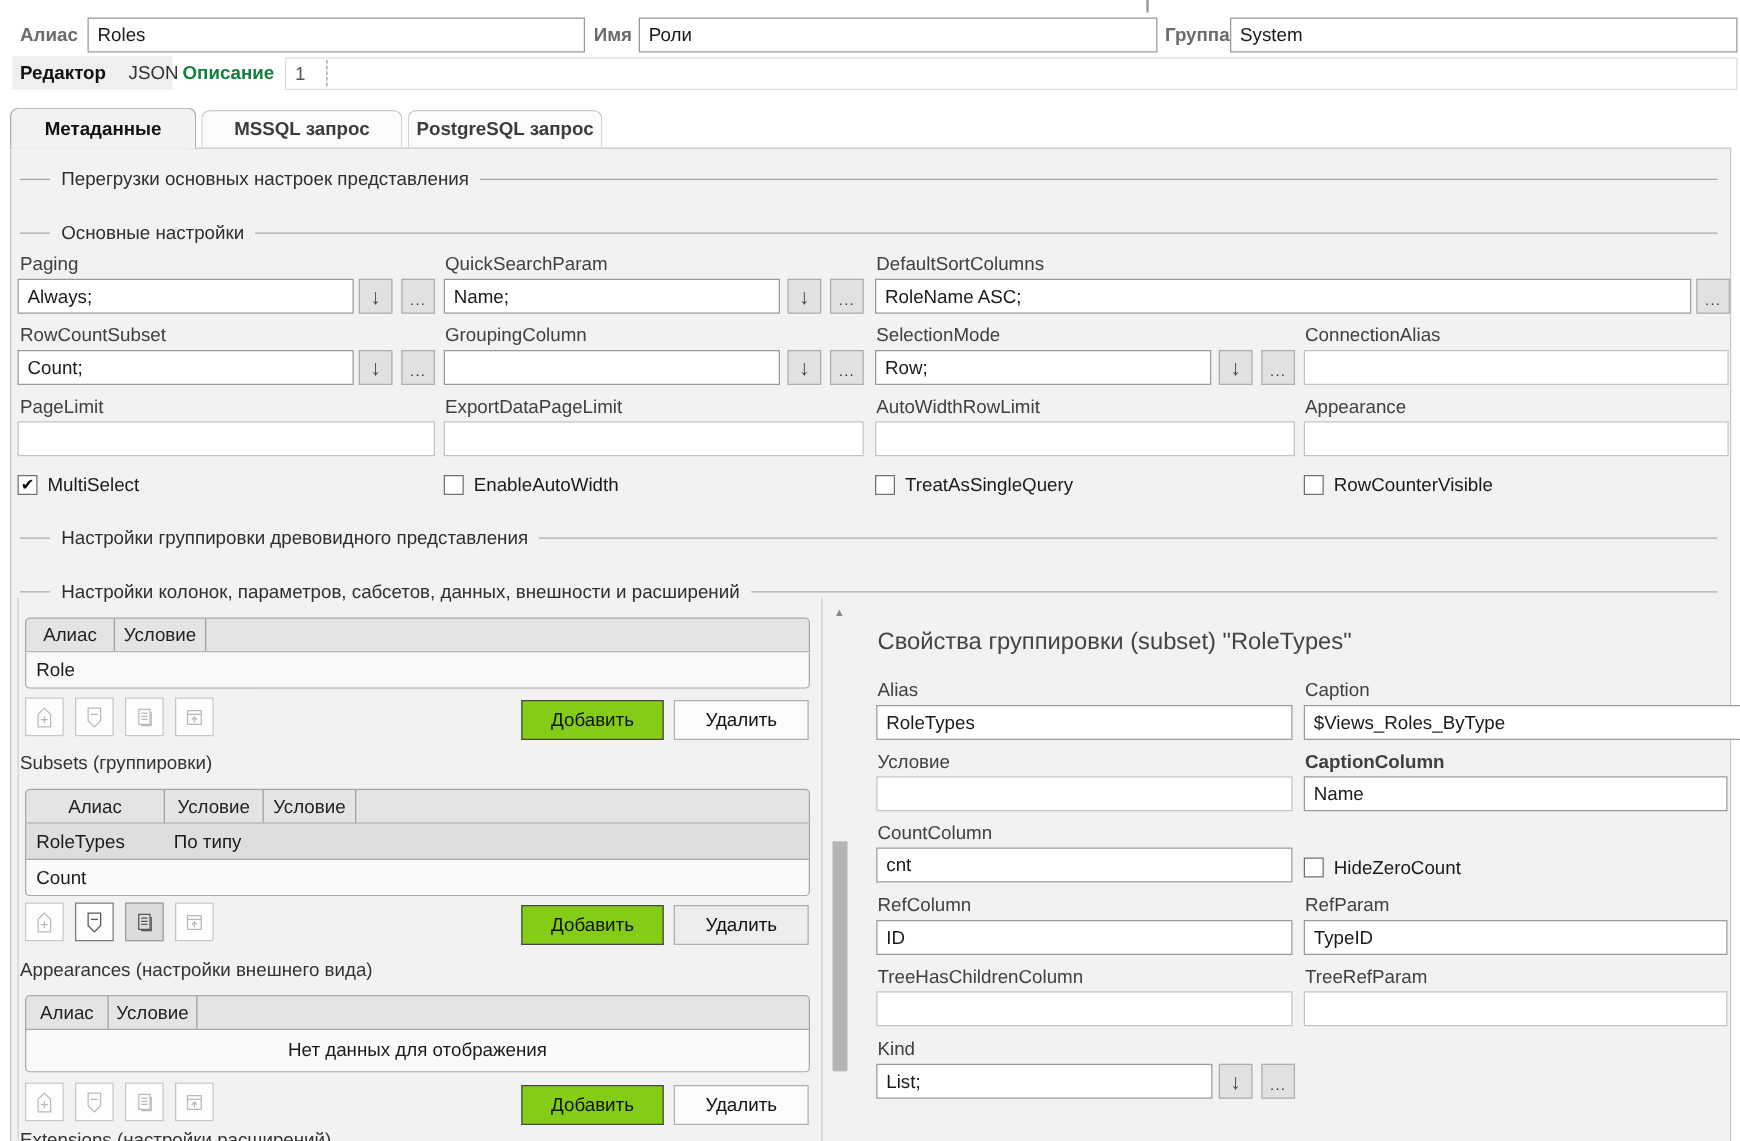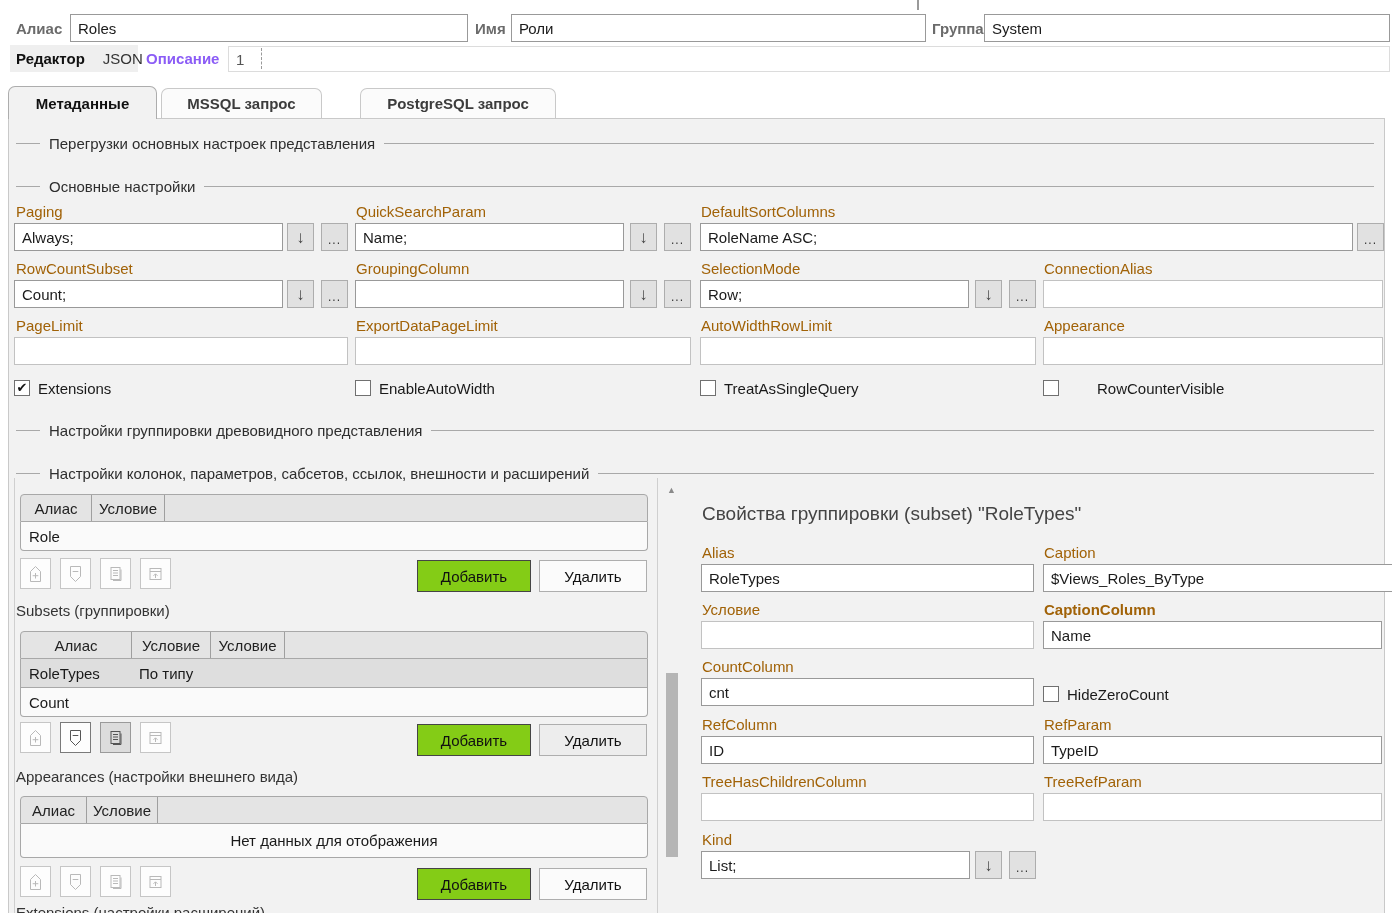--- a/index.html
+++ b/index.html
@@ -1,19 +1,19 @@
 <!DOCTYPE html>
 <html><head>
 <meta charset="utf-8">
 <style>
   html,body{margin:0;padding:0;background:#fff;}
   .root{position:relative;width:1392px;height:913px;background:#fff;
         font-family:"Liberation Sans","DejaVu Sans",sans-serif;font-size:15px;color:#1a1a1a;overflow:hidden;}
   .abs{position:absolute;box-sizing:border-box;}
-  .lbl{color:#a16207;white-space:nowrap;}
+  .lbl{color:#404040;white-space:nowrap;}
   .lbl-bold{color:#6b6b6b;font-weight:bold;white-space:nowrap;}
   input.inp{position:absolute;box-sizing:border-box;height:28px;border:1px solid #999;background:#fff;
         font-family:inherit;font-size:15px;color:#1a1a1a;padding:0 7px;outline:none;}
   input.inp-light{border-color:#c2c2c2;}
   .sqbtn{position:absolute;box-sizing:border-box;width:27px;height:28px;background:#e1e1e1;border:1px solid #adadad;
         display:flex;align-items:center;justify-content:center;color:#444;cursor:default;}
   .sqbtn .ar{font-size:17px;line-height:1;}
   .sqbtn .el{font-size:12px;line-height:1;letter-spacing:1px;padding-top:6px;color:#333;}
   .pushbtn{position:absolute;box-sizing:border-box;height:32px;display:flex;align-items:center;justify-content:center;
         font-size:15px;color:#111;cursor:default;}
@@ -62,31 +62,31 @@
   <input class="inp" style="left: 511px; top: 14px; width: 415px;" value="Роли">
   <span class="abs lbl-bold" style="left:932px;top:20px;">Группа</span>
   <input class="inp" style="left: 984px; top: 14px; width: 406px;" value="System">
 
   <div class="abs" style="left:917px;top:0;width:2px;height:10px;background:#9a9a9a;"></div>
 
   <div class="chipstrip">
     <span style="font-weight:bold;color:#111;padding:0 10px 0 6px;">Редактор</span>
     <span style="color:#333;padding:0 8px;">JSON</span>
   </div>
-  <span class="abs lbl" style="left:146px;top:50px;font-weight:600;color:#8b5cf6;">Описание</span>
+  <span class="abs lbl" style="left:146px;top:50px;font-weight:600;color:#15803d;">Описание</span>
   <input class="inp" style="left: 228px; top: 46px; width: 1162px; height: 26px; border-color: rgb(220, 220, 220); color: rgb(85, 85, 85);" value="1">
   <div class="abs" style="left:261px;top:48px;height:21px;border-left:1px dashed #9a9a9a;"></div>
 
   <div class="tab active" style="left:8px;top:86px;width:149px;height:33px;">
     <span>Метаданные</span>
   </div>
   <div class="tab" style="left:161px;top:88px;width:161px;height:30px;">
     <span>MSSQL запрос</span>
   </div>
-  <div class="tab" style="left:326px;top:88px;width:196px;height:30px;margin-left:34px;">
+  <div class="tab" style="left:326px;top:88px;width:156px;height:30px;">
     <span>PostgreSQL запрос</span>
   </div>
 
   <div class="panel"></div>
 
   <div class="sep" style="left:16px;top:178px;width:1358px;">
     <span>Основные настройки</span>
   </div>
   <div class="sep" style="left:16px;top:135px;width:1358px;">
     <span>Перегрузки основных настроек представления</span>
@@ -151,39 +151,39 @@
   <span class="abs lbl" style="left:356px;top:317px;">ExportDataPageLimit</span>
   <input class="inp inp-light" style="left: 355px; top: 337px; width: 336px;" value="">
   <span class="abs lbl" style="left:701px;top:317px;">AutoWidthRowLimit</span>
   <input class="inp inp-light" style="left: 700px; top: 337px; width: 336px;" value="">
   <span class="abs lbl" style="left:1044px;top:317px;">Appearance</span>
   <input class="inp inp-light" style="left: 1043px; top: 337px; width: 340px;" value="">
 
   <div class="cbox" style="left:14px;top:380px;">
       <span class="mk">✔</span>
     </div>
-  <span class="cb-lbl" style="left:38px;top:380px;">Extensions</span>
+  <span class="cb-lbl" style="left:38px;top:380px;">MultiSelect</span>
   <div class="cbox" style="left:355px;top:380px;">
       <span class="mk"></span>
     </div>
   <span class="cb-lbl" style="left:379px;top:380px;text-align:center;">EnableAutoWidth</span>
   <div class="cbox" style="left:700px;top:380px;">
       <span class="mk"></span>
     </div>
   <span class="cb-lbl" style="left:724px;top:380px;">TreatAsSingleQuery</span>
   <div class="cbox" style="left:1043px;top:380px;">
       <span class="mk"></span>
     </div>
-  <span class="cb-lbl" style="left:1097px;top:380px;">RowCounterVisible</span>
+  <span class="cb-lbl" style="left:1067px;top:380px;">RowCounterVisible</span>
 
   <div class="sep" style="left:16px;top:422px;width:1358px;text-align:right;">
     <span>Настройки группировки древовидного представления</span>
   </div>
   <div class="sep" style="left:16px;top:465px;width:1358px;">
-    <span>Настройки колонок, параметров, сабсетов, ссылок, внешности и расширений</span>
+    <span>Настройки колонок, параметров, сабсетов, данных, внешности и расширений</span>
   </div>
 
   <div class="vline" style="left:14px;top:478px;height:435px;"></div>
   <div class="vline" style="left:657px;top:478px;height:435px;"></div>
 
   <div class="tbl" style="left:20px;top:494px;width:628px;">
     <div class="tbl-head">
       <div class="hc" style="width:70px;">Алиас</div>
       <div class="hc" style="width:72px;">Условие</div>
     </div>

